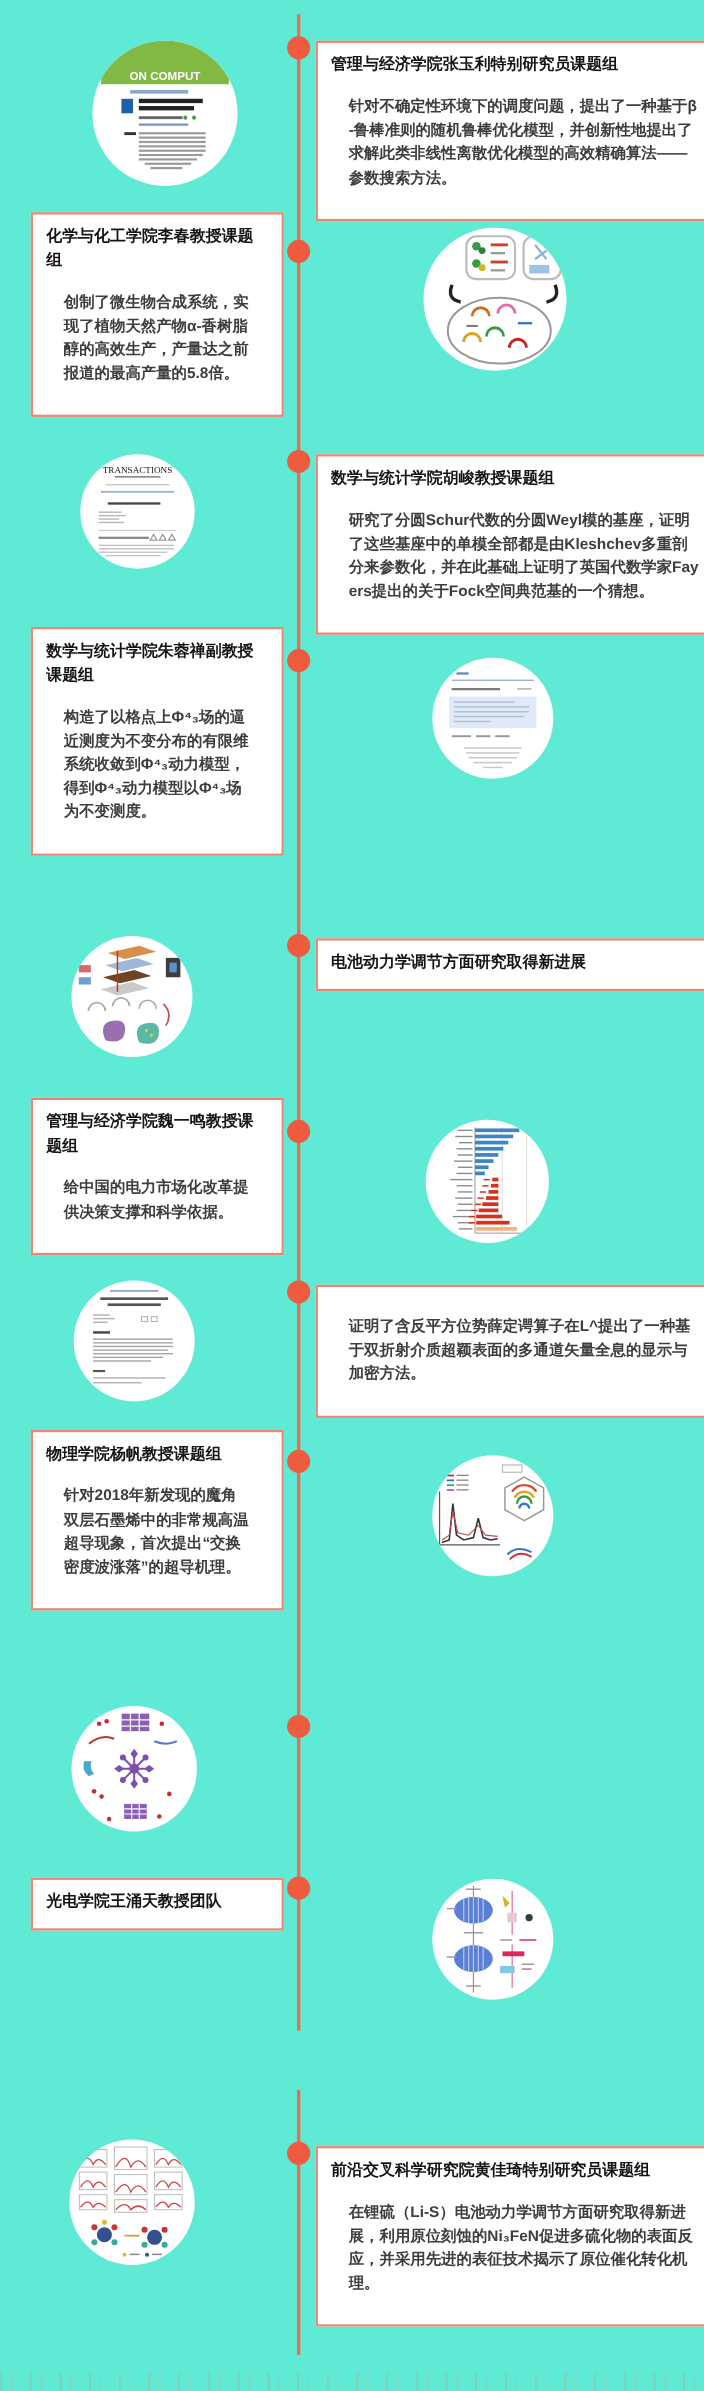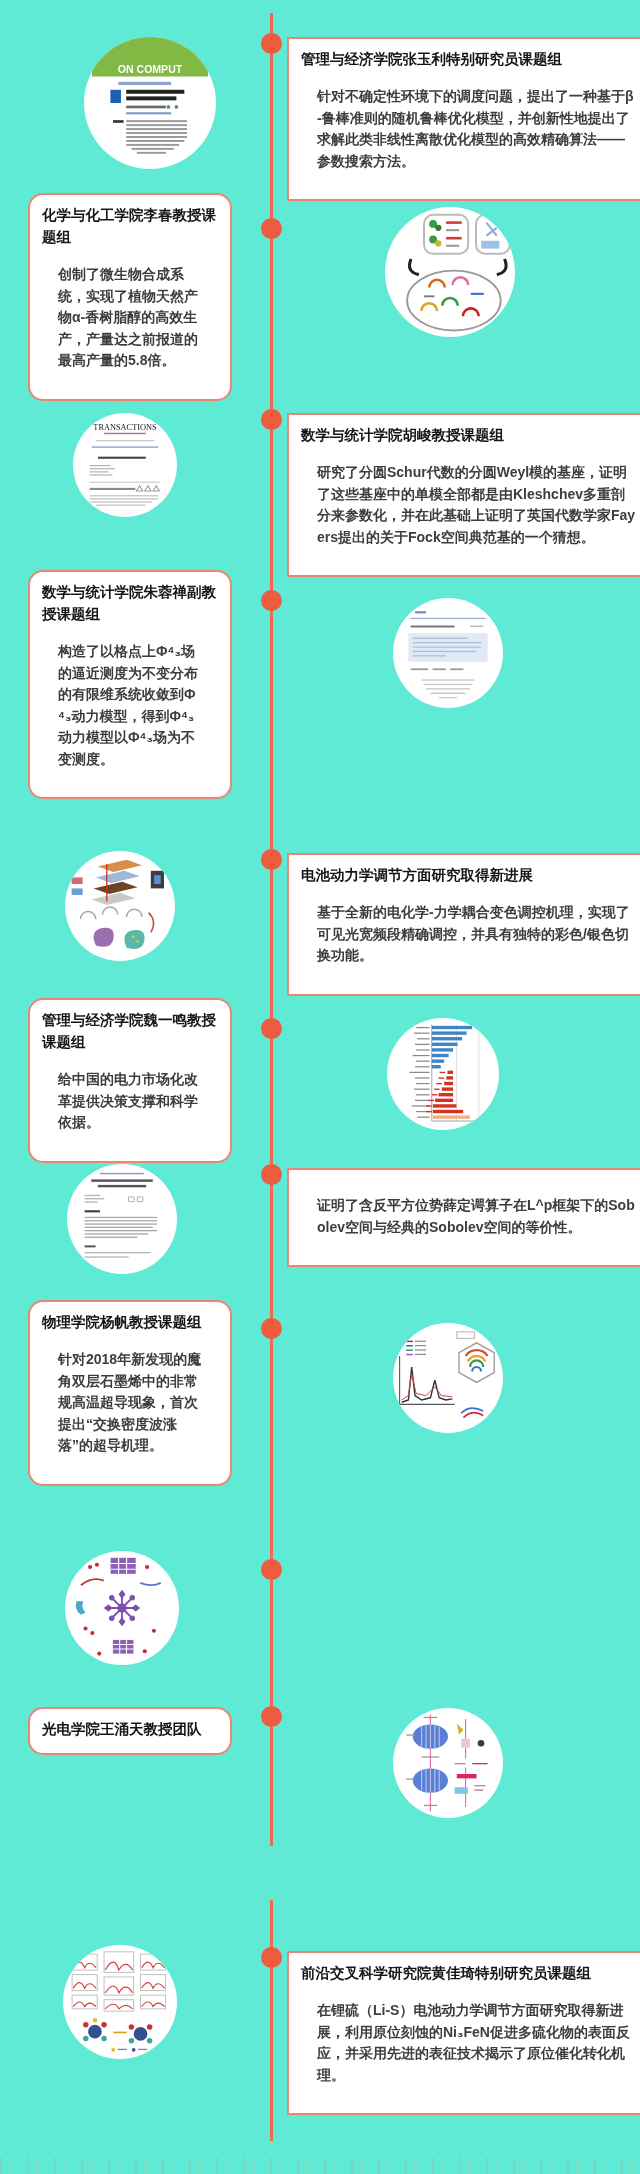--- a/index.html
+++ b/index.html
@@ -7,21 +7,21 @@
        font-family:"Liberation Sans","DejaVu Sans",sans-serif;}
   .stage{position:absolute;left:0;top:0;width:640px;height:2174px;background:#5eead4;}
   .tl-line{position:absolute;left:270px;width:3px;background:#ef6a50;}
   .dot{position:absolute;left:261px;width:21px;height:21px;border-radius:50%;background:#ee5b3e;}
   .card{position:absolute;box-sizing:border-box;background:#fff;border:2px solid #ec8672;
         padding:9px 12px 11px;font-size:14px;line-height:21.5px;color:#3d3d3d;
         word-break:break-all;}
   .card h3{margin:0 0 2px;font-size:14.5px;line-height:22px;font-weight:700;color:#151515;word-break:break-all;}
   .card p{margin:16px;font-weight:bold;}
   .card.right{left:287px;width:379px;}
-  .card.left{left:28px;width:204px;border-radius:15px;}
+  .card.left{left:28px;width:230px;}
   .fig{position:absolute;border-radius:50%;overflow:hidden;background:#fff;}
   .fig svg{display:block;width:100%;height:100%;}
   .wm{position:absolute;left:0;top:2157px;width:640px;height:17px;opacity:.55;
       background:
         repeating-linear-gradient(90deg, rgba(190,165,140,.55) 0 2px, transparent 2px 9px, rgba(200,180,150,.35) 9px 12px, transparent 12px 27px);
       filter:blur(.6px);}
 </style>
 </head>
 <body>
 
@@ -177,21 +177,20 @@
       <path d="M14 62 a7 7 0 0 1 14 0 M34 58 a7 7 0 0 1 14 0 M56 60 a7 7 0 0 1 14 0" fill="none" stroke="#aaa" stroke-width="1.4"></path>
       <path d="M28 86 q-6 -14 6 -16 q12 -2 10 10 q-2 10 -16 6 Z" fill="#9a6fb0"></path>
       <path d="M56 88 q-6 -14 6 -16 q12 -2 10 10 q-2 10 -16 6 Z" fill="#5bb8a8"></path>
       <circle cx="62" cy="78" r="1.2" fill="#e8d23a"></circle>
         <circle cx="66" cy="82" r="1.2" fill="#e8d23a"></circle>
       <path d="M76 56 q8 8 2 18" fill="none" stroke="#c05050" stroke-width="1.4"></path>
     </svg>
   </div>
   <div class="card right" style="top:853px">
     <h3>电池动力学调节方面研究取得新进展</h3>
-    <p>基于全新的电化学-力学耦合变色调控机理，实现了可见光宽频段精确调控，并具有独特的彩色/银色切换功能。</p>
   </div>
 
   <div class="card left" style="top:998px">
     <h3>管理与经济学院魏一鸣教授课题组</h3>
     <p>给中国的电力市场化改革提供决策支撑和科学依据。</p>
   </div>
   <div class="fig" style="left:387px;top:1018px;width:112px;height:112px">
     <svg viewBox="0 0 100 100">
       <line x1="40" y1="6" x2="40" y2="92" stroke="#999" stroke-width="0.8"></line>
       <line x1="62" y1="6" x2="62" y2="92" stroke="#ddd" stroke-width="0.8"></line>
@@ -271,21 +270,21 @@
         <rect x="16" y="60" width="66" height="1.2"></rect>
           <rect x="16" y="63" width="58" height="1.2"></rect>
         <rect x="16" y="66" width="48" height="1.2"></rect>
       </g>
       <rect x="16" y="74" width="10" height="1.8" fill="#555"></rect>
       <rect x="16" y="80" width="60" height="1.2" fill="#b5b5b5"></rect>
       <rect x="16" y="84" width="40" height="1.2" fill="#b5b5b5"></rect>
     </svg>
   </div>
   <div class="card right" style="top:1168px">
-    <p>证明了含反平方位势薛定谔算子在L^p框架下的Sobolev空间与经典的Sobolev空间的等价性。</p>
+    <p>证明了含反平方位势薛定谔算子在L^提出了一种基于双折射介质超颖表面的多通道矢量全息的显示与加密方法。</p>
   </div>
 
   <div class="card left" style="top:1300px">
     <h3>物理学院杨帆教授课题组</h3>
     <p>针对2018年新发现的魔角双层石墨烯中的非常规高温超导现象，首次提出“交换密度波涨落”的超导机理。</p>
   </div>
   <div class="fig" style="left:393px;top:1323px;width:110px;height:110px">
     <svg viewBox="0 0 100 100">
       <rect x="12" y="16" width="6" height="1.4" fill="#cc2222"></rect>
         <rect x="12" y="20" width="6" height="1.4" fill="#3366cc"></rect>

